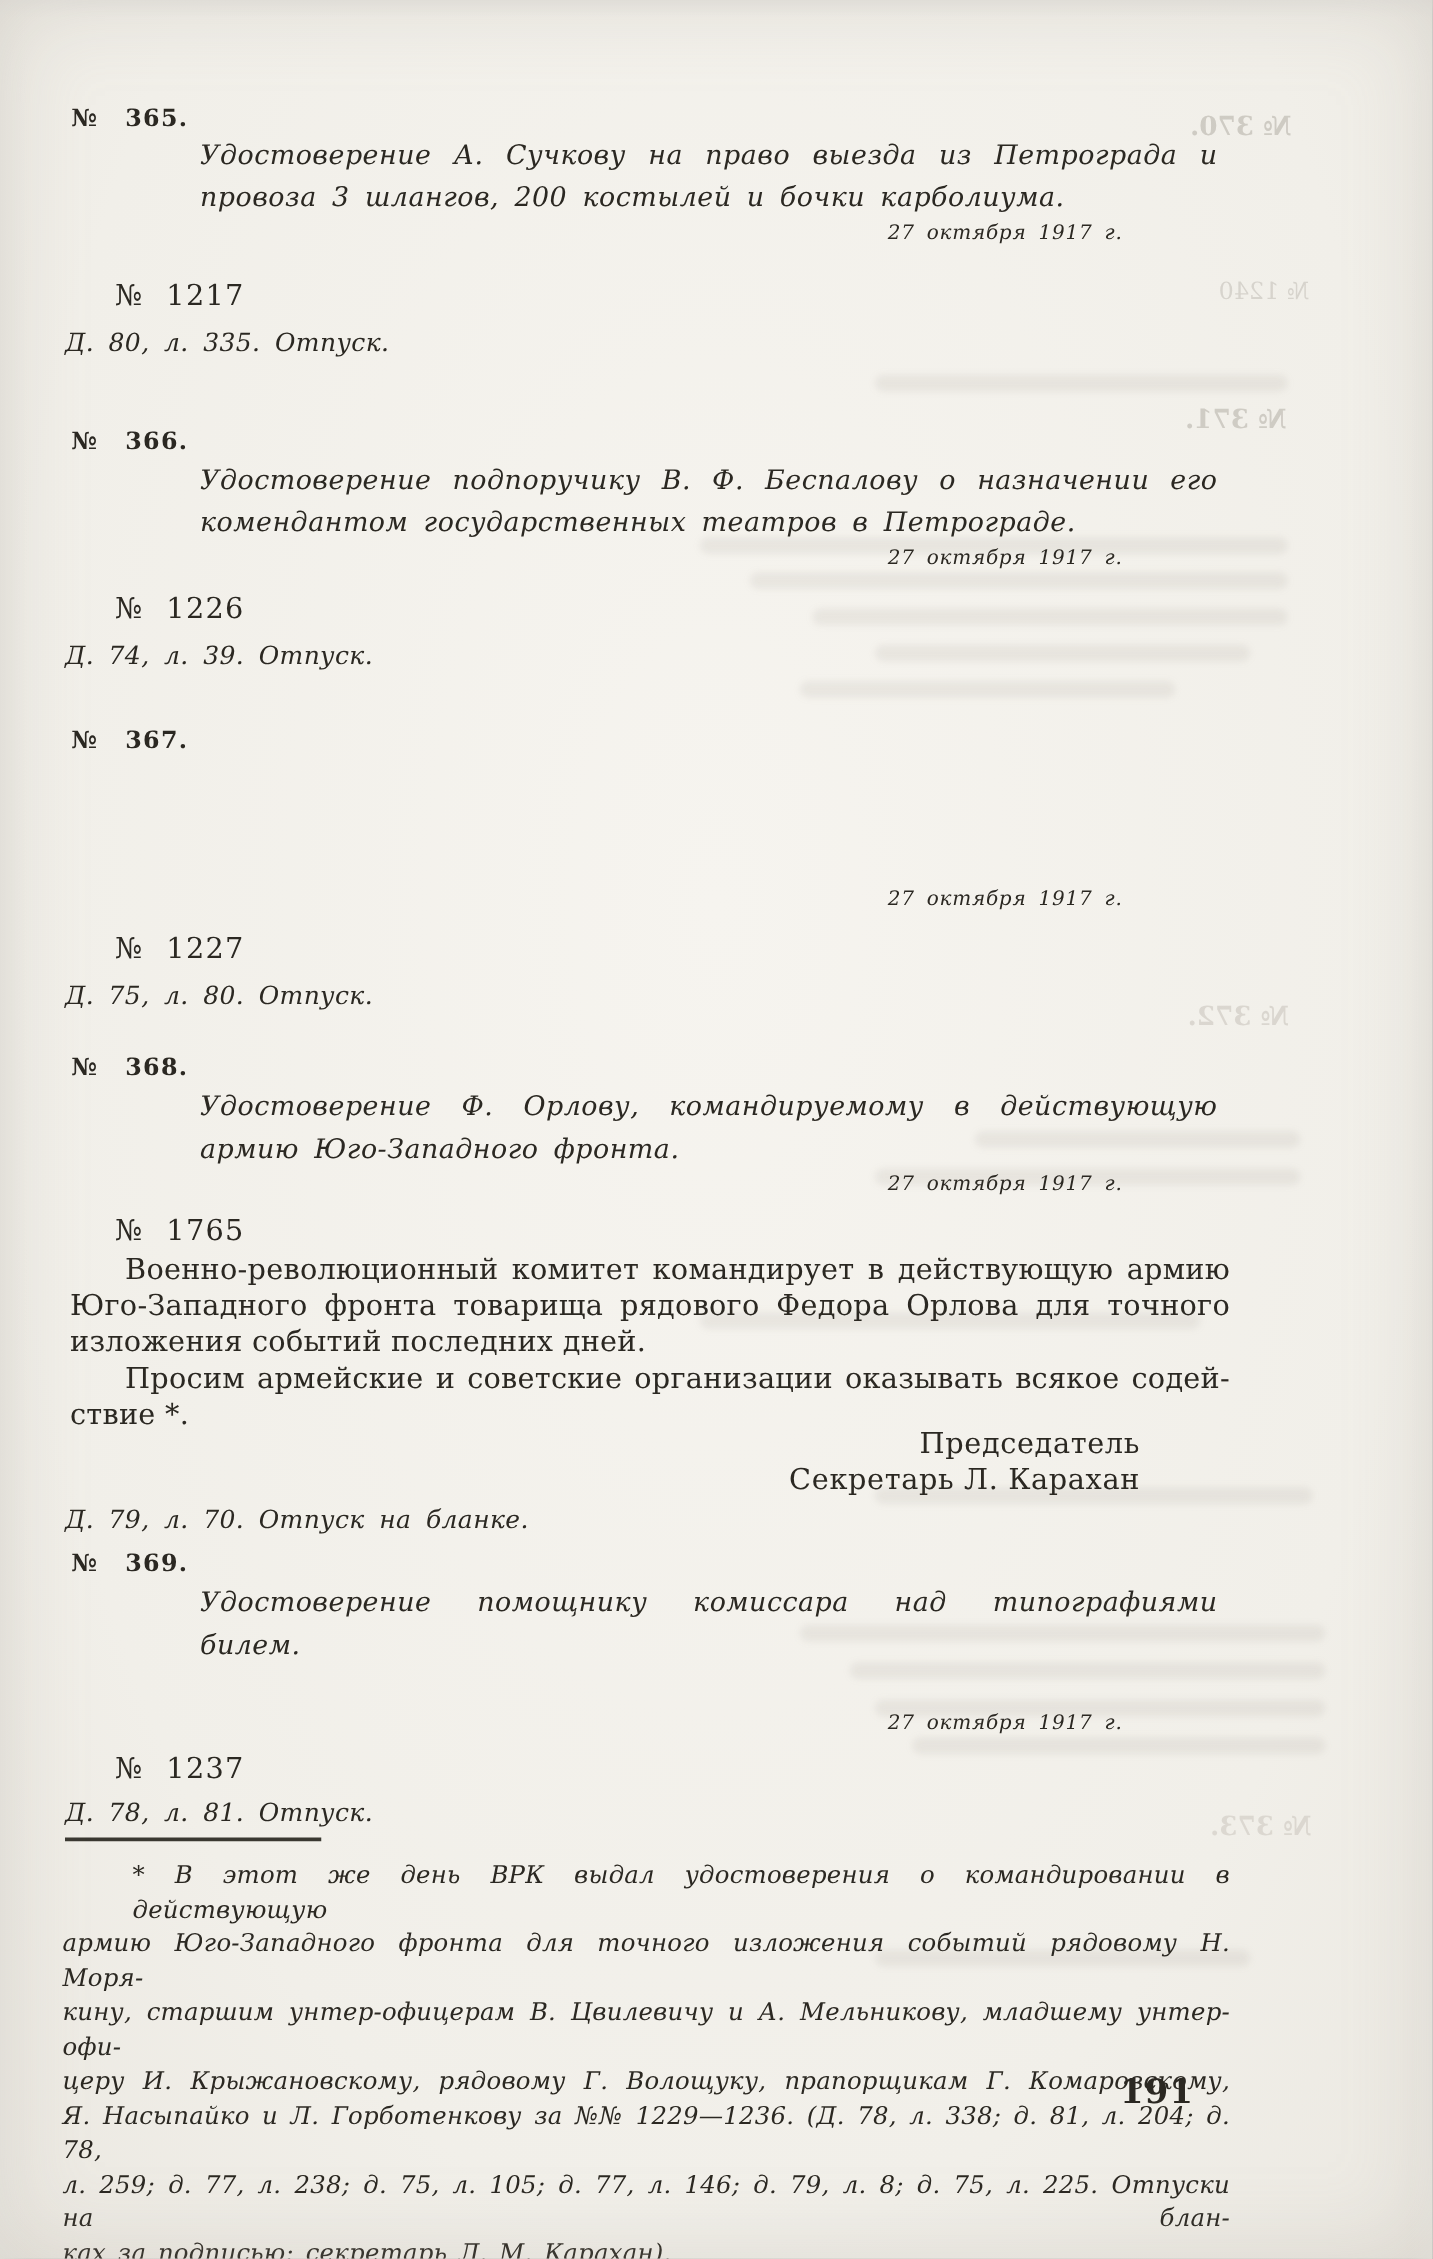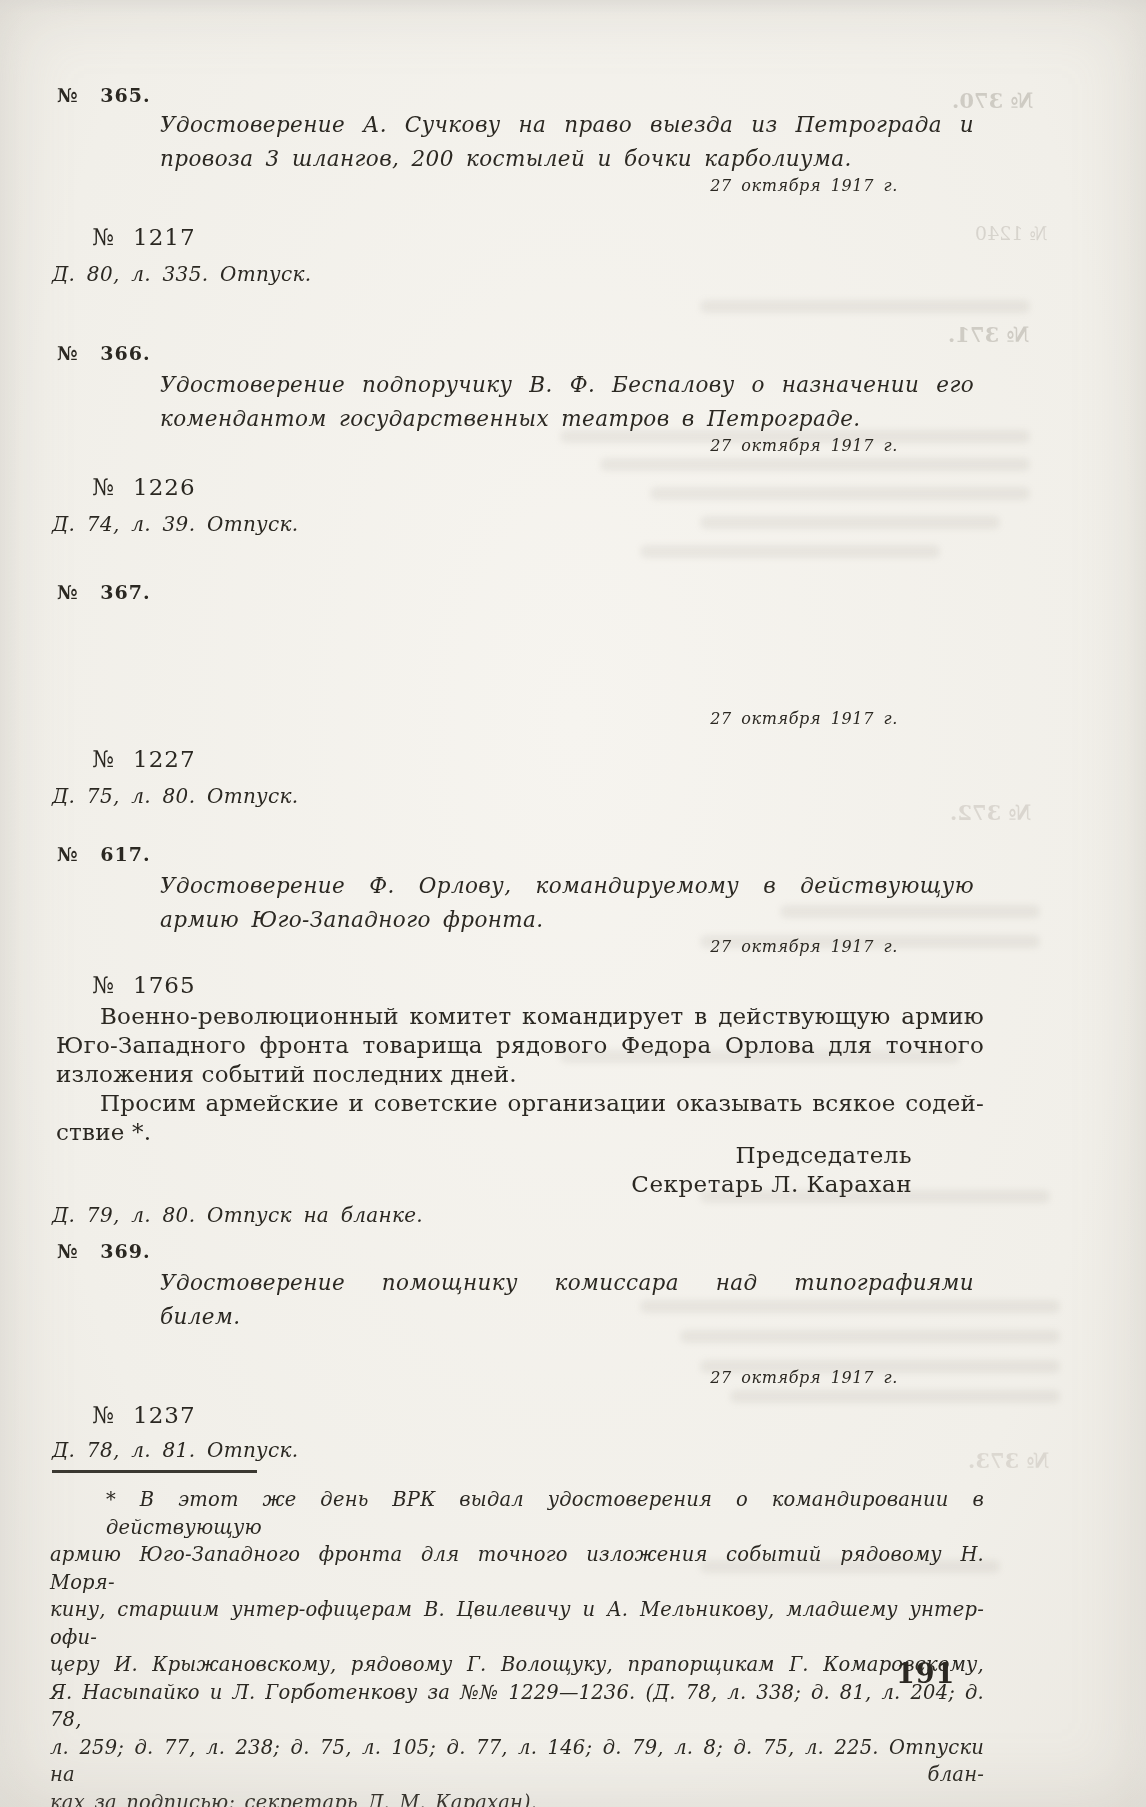--- a/index.html
+++ b/index.html
@@ -131,37 +131,37 @@
   </div>
   <div class="date-line" style="top:436px;">27 октября 1917 г.</div>
   <div class="doc-number" style="top:474px;">№ 1226</div>
   <div class="archive-ref" style="top:512px;">Д. 74, л. 39. Отпуск.</div>
 
   <div class="record-label" style="top:581px;">№ 367.</div>
   <div class="date-line" style="top:709px;">27 октября 1917 г.</div>
   <div class="doc-number" style="top:746px;">№ 1227</div>
   <div class="archive-ref" style="top:784px;">Д. 75, л. 80. Отпуск.</div>
 
-  <div class="record-label" style="top:843px;">№ 617.</div>
+  <div class="record-label" style="top:843px;">№ 368.</div>
   <div class="title-block" style="top:869px;">
     <span class="title-line">Удостоверение Ф. Орлову, командируемому в действующую</span>
     <span class="title-line last">армию Юго-Западного фронта.</span>
   </div>
   <div class="date-line" style="top:937px;">27 октября 1917 г.</div>
   <div class="doc-number" style="top:972px;">№ 1765</div>
   <div class="body-block" style="top:1002px;">
     <span class="body-line indent">Военно-революционный комитет командирует в действующую армию</span>
     <span class="body-line">Юго-Западного фронта товарища рядового Федора Орлова для точного</span>
     <span class="body-line last">изложения событий последних дней.</span>
     <span class="body-line indent">Просим армейские и советские организации оказывать всякое содей-</span>
     <span class="body-line last">ствие *.</span>
   </div>
   <div class="sig" style="top:1142px;">Председатель</div>
   <div class="sig" style="top:1171px;">Секретарь Л. Карахан</div>
-  <div class="archive-ref" style="top:1203px;">Д. 79, л. 80. Отпуск на бланке.</div>
+  <div class="archive-ref" style="top:1203px;">Д. 79, л. 70. Отпуск на бланке.</div>
 
   <div class="record-label" style="top:1240px;">№ 369.</div>
   <div class="title-block" style="top:1266px;">
     <span class="title-line">Удостоверение помощнику комиссара над типографиями</span>
     <span class="title-line last">билем.</span>
   </div>
   <div class="date-line" style="top:1368px;">27 октября 1917 г.</div>
   <div class="doc-number" style="top:1402px;">№ 1237</div>
   <div class="archive-ref" style="top:1438px;">Д. 78, л. 81. Отпуск.</div>
 

